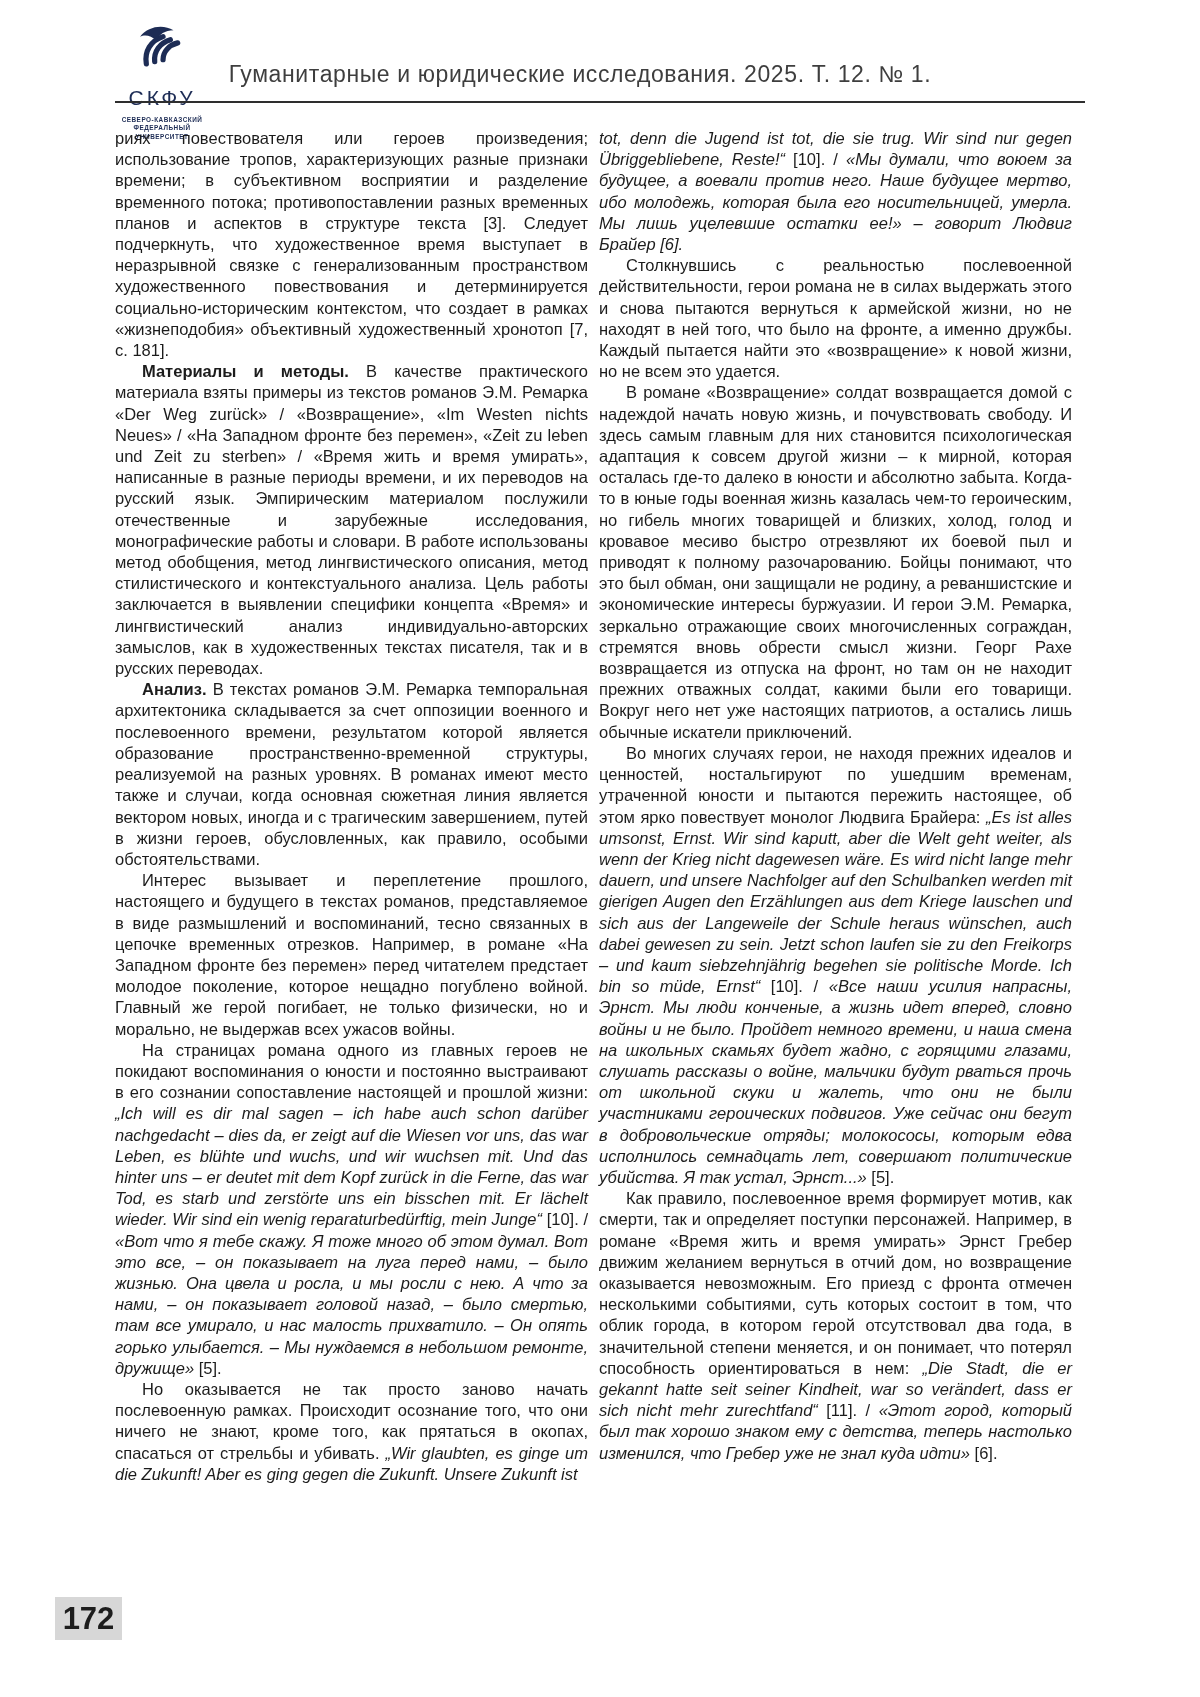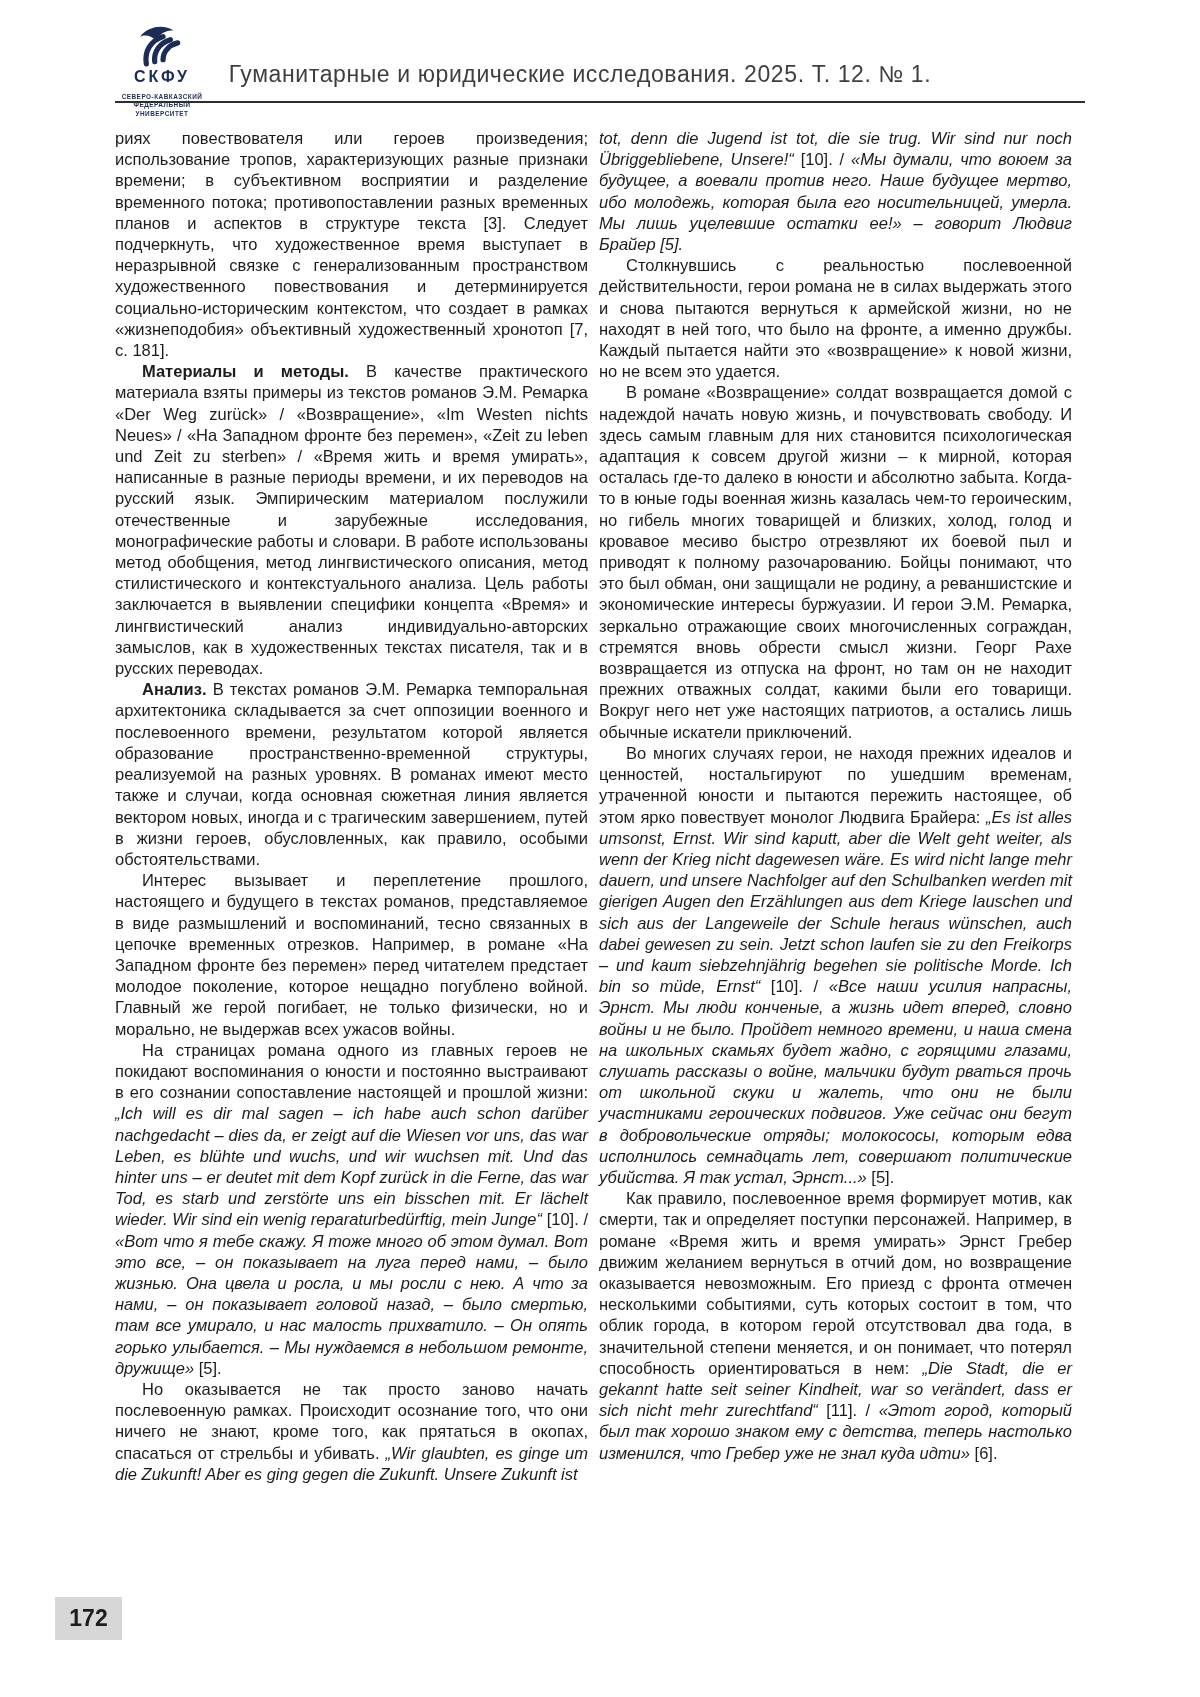--- a/index.html
+++ b/index.html
@@ -23,22 +23,22 @@
   .header-rule {
     position:absolute; left:115px; top:101px; width:970px;
     border:none; border-top:2px solid #2e2e2e; height:0;
   }
   .logo {
     position:absolute; left:110px; top:22px; width:104px;
     text-align:center; color:#1d2c55;
   }
   .logo svg { display:block; margin:0 auto; }
   .logo-acronym {
-    font-size:16px; font-weight:bold; letter-spacing:3px;
-    margin-top:1px; line-height:1;
+    font-size:21px; font-weight:normal; letter-spacing:3px;
+    margin-top:19px; line-height:1;
   }
   .logo-subtitle {
     font-size:6.4px; letter-spacing:0.5px; margin-top:8px;
     line-height:1.3; font-weight:bold;
   }
 
   
   .columns {
     position:absolute; left:115px; top:128px; width:970px;
     display:flex; gap:11px;
@@ -49,21 +49,21 @@
   }
   .para { text-indent:0; }
   .para.indent { text-indent:27px; }
   .i  { font-style:italic; }
   .bi { font-weight:bold; }
 
   
   .page-number {
     position:absolute; left:55px; top:1597px; width:67px; height:43px;
     background:#d7d7d7; color:#1d1d1d;
-    font-size:23px; font-weight:bold;
+    font-size:31px; font-weight:bold;
     display:flex; align-items:center; justify-content:center;
   }
 </style>
 </head>
 <body>
 
 <div class="page">
 
   <div class="logo">
     <svg width="54" height="46" viewBox="0 0 50 44" aria-hidden="true">
@@ -87,21 +87,21 @@
   <main class="columns">
     <div class="col" id="col-left">
         <p class="para"><span>риях повествователя или героев произведения; использование тропов, характеризующих разные признаки времени; в субъективном восприятии и разделение временного потока; противопоставлении разных временных планов и аспектов в структуре текста [3]. Следует подчеркнуть, что художественное время выступает в неразрывной связке с генерализованным пространством художественного повествования и детерминируется социально-историческим контекстом, что создает в рамках «жизнеподобия» объективный художественный хронотоп [7, с. 181].</span></p>
         <p class="para indent"><span class="bi">Материалы и методы.</span><span> В качестве практического материала взяты примеры из текстов романов Э.М. Ремарка «Der Weg zurück» / «Возвращение», «Im Westen nichts Neues» / «На Западном фронте без перемен», «Zeit zu leben und Zeit zu sterben» / «Время жить и время умирать», написанные в разные периоды времени, и их переводов на русский язык. Эмпирическим материалом послужили отечественные и зарубежные исследования, монографические работы и словари. В работе использованы метод обобщения, метод лингвистического описания, метод стилистического и контекстуального анализа. Цель работы заключается в выявлении специфики концепта «Время» и лингвистический анализ индивидуально-авторских замыслов, как в художественных текстах писателя, так и в русских переводах.</span></p>
         <p class="para indent"><span class="bi">Анализ.</span><span> В текстах романов Э.М. Ремарка темпоральная архитектоника складывается за счет оппозиции военного и послевоенного времени, результатом которой является образование пространственно-временной структуры, реализуемой на разных уровнях. В романах имеют место также и случаи, когда основная сюжетная линия является вектором новых, иногда и с трагическим завершением, путей в жизни героев, обусловленных, как правило, особыми обстоятельствами.</span></p>
         <p class="para indent"><span>Интерес вызывает и переплетение прошлого, настоящего и будущего в текстах романов, представляемое в виде размышлений и воспоминаний, тесно связанных в цепочке временных отрезков. Например, в романе «На Западном фронте без перемен» перед читателем предстает молодое поколение, которое нещадно погублено войной. Главный же герой погибает, не только физически, но и морально, не выдержав всех ужасов войны.</span></p>
         <p class="para indent"><span>На страницах романа одного из главных героев не покидают воспоминания о юности и постоянно выстраивают в его сознании сопоставление настоящей и прошлой жизни: </span><span class="i">„Ich will es dir mal sagen – ich habe auch schon darüber nachgedacht – dies da, er zeigt auf die Wiesen vor uns, das war Leben, es blühte und wuchs, und wir wuchsen mit. Und das hinter uns – er deutet mit dem Kopf zurück in die Ferne, das war Tod, es starb und zerstörte uns ein bisschen mit. Er lächelt wieder. Wir sind ein wenig reparaturbedürftig, mein Junge“</span><span> [10]. / </span><span class="i">«Вот что я тебе скажу. Я тоже много об этом думал. Вот это все, – он показывает на луга перед нами, – было жизнью. Она цвела и росла, и мы росли с нею. А что за нами, – он показывает головой назад, – было смертью, там все умирало, и нас малость прихватило. – Он опять горько улыбается. – Мы нуждаемся в небольшом ремонте, дружище»</span><span> [5].</span></p>
         <p class="para indent"><span>Но оказывается не так просто заново начать послевоенную рамках. Происходит осознание того, что они ничего не знают, кроме того, как прятаться в окопах, спасаться от стрельбы и убивать. </span><span class="i">„Wir glaubten, es ginge um die Zukunft! Aber es ging gegen die Zukunft. Unsere Zukunft ist</span></p>
       </div>
     <div class="col" id="col-right">
-        <p class="para"><span class="i">tot, denn die Jugend ist tot, die sie trug. Wir sind nur noch Übriggebliebene, Unsere!“</span><span> [10]. / </span><span class="i">«Мы думали, что воюем за будущее, а воевали против него. Наше будущее мертво, ибо молодежь, которая была его носительницей, умерла. Мы лишь уцелевшие остатки ее!» – говорит Людвиг Брайер [5].</span></p>
+        <p class="para"><span class="i">tot, denn die Jugend ist tot, die sie trug. Wir sind nur gegen Übriggebliebene, Reste!“</span><span> [10]. / </span><span class="i">«Мы думали, что воюем за будущее, а воевали против него. Наше будущее мертво, ибо молодежь, которая была его носительницей, умерла. Мы лишь уцелевшие остатки ее!» – говорит Людвиг Брайер [6].</span></p>
         <p class="para indent"><span>Столкнувшись с реальностью послевоенной действительности, герои романа не в силах выдержать этого и снова пытаются вернуться к армейской жизни, но не находят в ней того, что было на фронте, а именно дружбы. Каждый пытается найти это «возвращение» к новой жизни, но не всем это удается.</span></p>
         <p class="para indent"><span>В романе «Возвращение» солдат возвращается домой с надеждой начать новую жизнь, и почувствовать свободу. И здесь самым главным для них становится психологическая адаптация к совсем другой жизни – к мирной, которая осталась где-то далеко в юности и абсолютно забыта. Когда-то в юные годы военная жизнь казалась чем-то героическим, но гибель многих товарищей и близких, холод, голод и кровавое месиво быстро отрезвляют их боевой пыл и приводят к полному разочарованию. Бойцы понимают, что это был обман, они защищали не родину, а реваншистские и экономические интересы буржуазии. И герои Э.М. Ремарка, зеркально отражающие своих многочисленных сограждан, стремятся вновь обрести смысл жизни. Георг Рахе возвращается из отпуска на фронт, но там он не находит прежних отважных солдат, какими были его товарищи. Вокруг него нет уже настоящих патриотов, а остались лишь обычные искатели приключений.</span></p>
         <p class="para indent"><span>Во многих случаях герои, не находя прежних идеалов и ценностей, ностальгируют по ушедшим временам, утраченной юности и пытаются пережить настоящее, об этом ярко повествует монолог Людвига Брайера: </span><span class="i">„Es ist alles umsonst, Ernst. Wir sind kaputt, aber die Welt geht weiter, als wenn der Krieg nicht dagewesen wäre. Es wird nicht lange mehr dauern, und unsere Nachfolger auf den Schulbanken werden mit gierigen Augen den Erzählungen aus dem Kriege lauschen und sich aus der Langeweile der Schule heraus wünschen, auch dabei gewesen zu sein. Jetzt schon laufen sie zu den Freikorps – und kaum siebzehnjährig begehen sie politische Morde. Ich bin so müde, Ernst“</span><span> [10]. / </span><span class="i">«Все наши усилия напрасны, Эрнст. Мы люди конченые, а жизнь идет вперед, словно войны и не было. Пройдет немного времени, и наша смена на школьных скамьях будет жадно, с горящими глазами, слушать рассказы о войне, мальчики будут рваться прочь от школьной скуки и жалеть, что они не были участниками героических подвигов. Уже сейчас они бегут в добровольческие отряды; молокососы, которым едва исполнилось семнадцать лет, совершают политические убийства. Я так устал, Эрнст...»</span><span> [5].</span></p>
         <p class="para indent"><span>Как правило, послевоенное время формирует мотив, как смерти, так и определяет поступки персонажей. Например, в романе «Время жить и время умирать» Эрнст Гребер движим желанием вернуться в отчий дом, но возвращение оказывается невозможным. Его приезд с фронта отмечен несколькими событиями, суть которых состоит в том, что облик города, в котором герой отсутствовал два года, в значительной степени меняется, и он понимает, что потерял способность ориентироваться в нем: </span><span class="i">„Die Stadt, die er gekannt hatte seit seiner Kindheit, war so verändert, dass er sich nicht mehr zurechtfand“</span><span> [11]. / </span><span class="i">«Этот город, который был так хорошо знаком ему с детства, теперь настолько изменился, что Гребер уже не знал куда идти»</span><span> [6].</span></p>
       </div>
   </main>
 
   <div class="page-number">172</div>
 
 </div>

